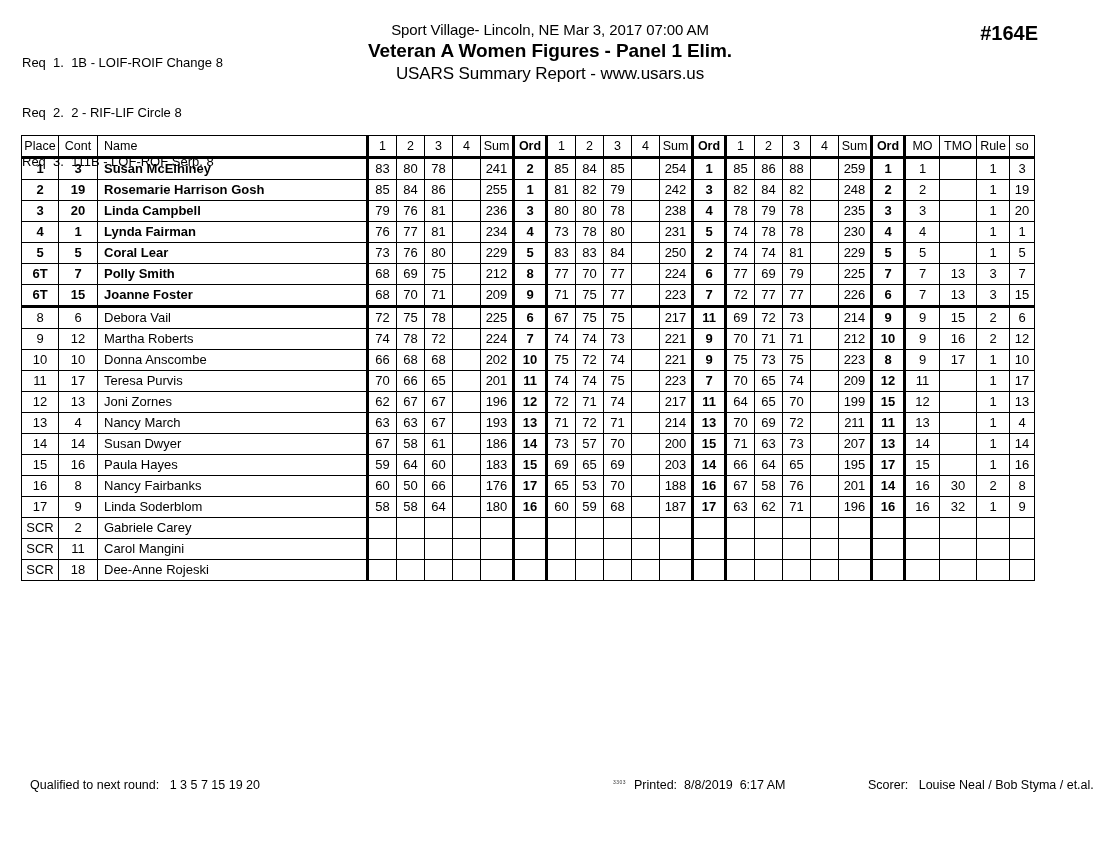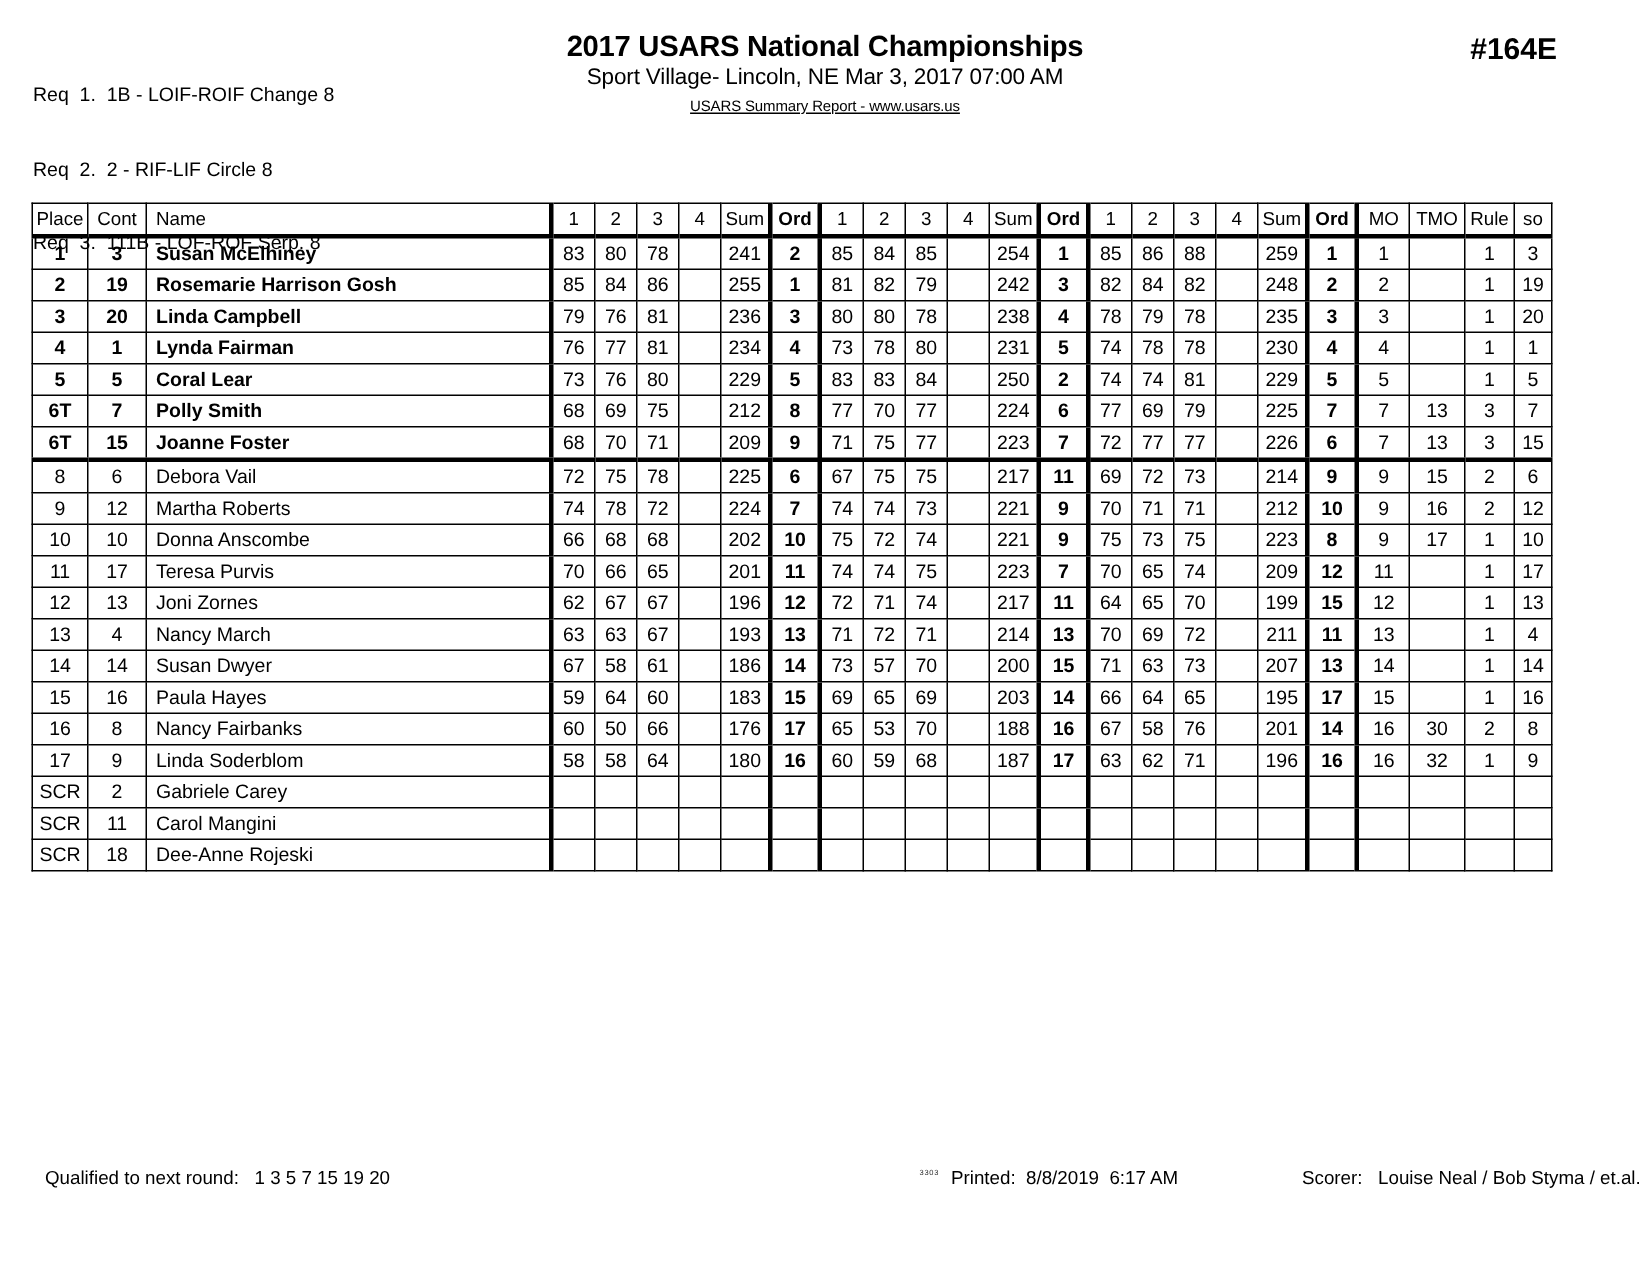--- a/index.html
+++ b/index.html
@@ -49,24 +49,23 @@
     line-height: 19px;
     letter-spacing: -0.1px;
   }
   .title-3 {
     font-size: 19px;
     font-weight: bold;
     line-height: 24px;
     letter-spacing: -0.1px;
   }
   .title-4 {
-    font-size: 10px;
+    font-size: 17px;
     line-height: 21px;
     letter-spacing: -0.1px;
-    text-decoration: underline;
   }
   .eventid {
     position: absolute;
     right: 62px;
     top: 22px;
     font-size: 20px;
     font-weight: bold;
   }
 
   
@@ -171,22 +170,22 @@
 
 <div class="header">
 
   <div class="reqs">
     <div>Req  1.  1B - LOIF-ROIF Change 8</div>
     <div>Req  2.  2 - RIF-LIF Circle 8</div>
     <div>Req  3.  111B - LOF-ROF Serp. 8</div>
   </div>
 
   <div class="titleblock">
-    <div class="title-1">2017 USARS National Championships</div>
     <div class="title-2">Sport Village- Lincoln, NE  Mar 3, 2017  07:00 AM</div>
+    <div class="title-3">Veteran A Women Figures - Panel 1 Elim.</div>
     <div class="title-4">USARS Summary Report - www.usars.us</div>
   </div>
 
   <div class="eventid">#164E</div>
 </div>
 
 <div class="tablewrap">
   <table class="results">
     <colgroup>
       <col class="c-place">

